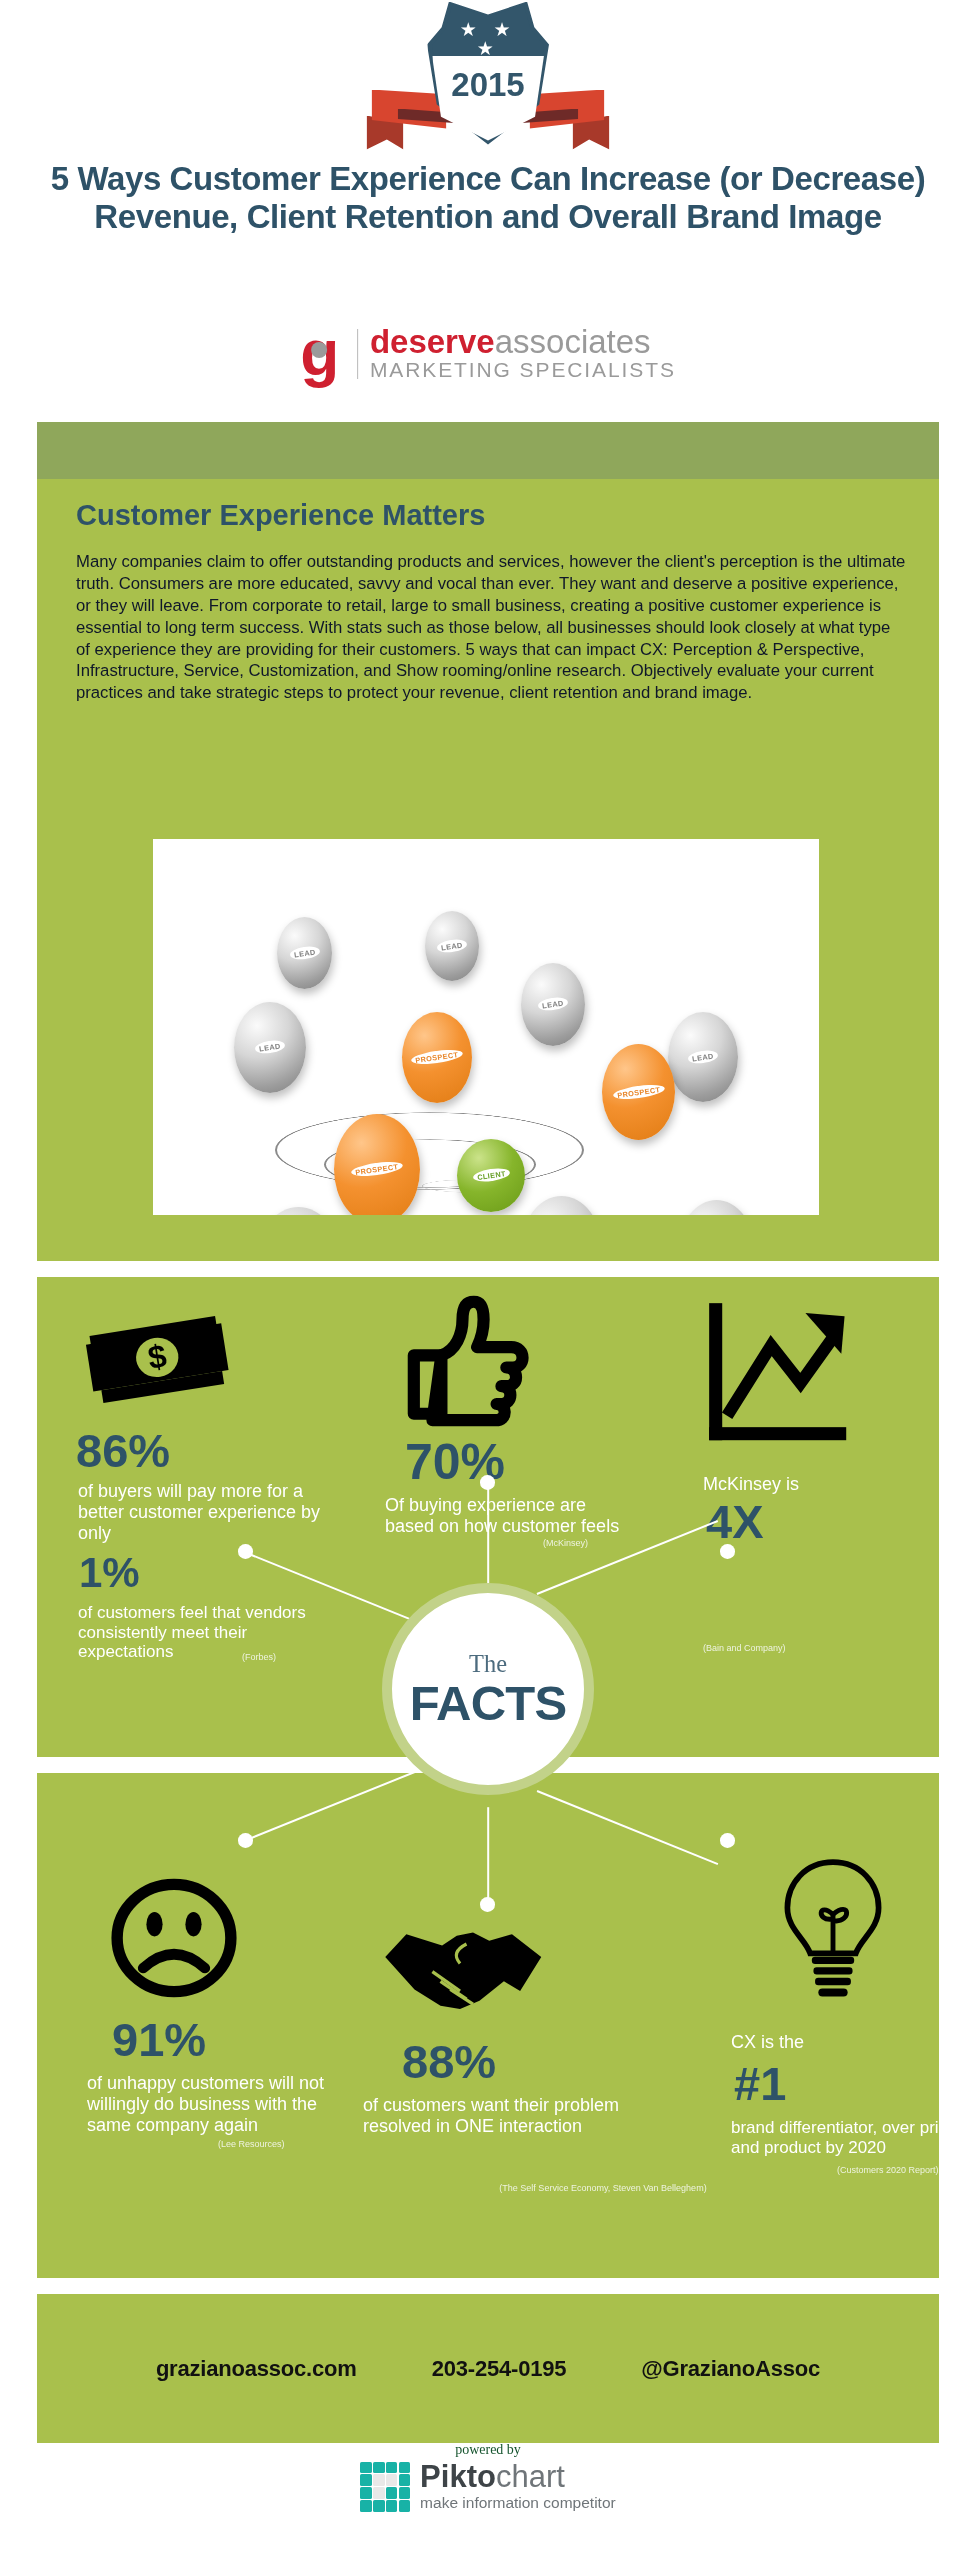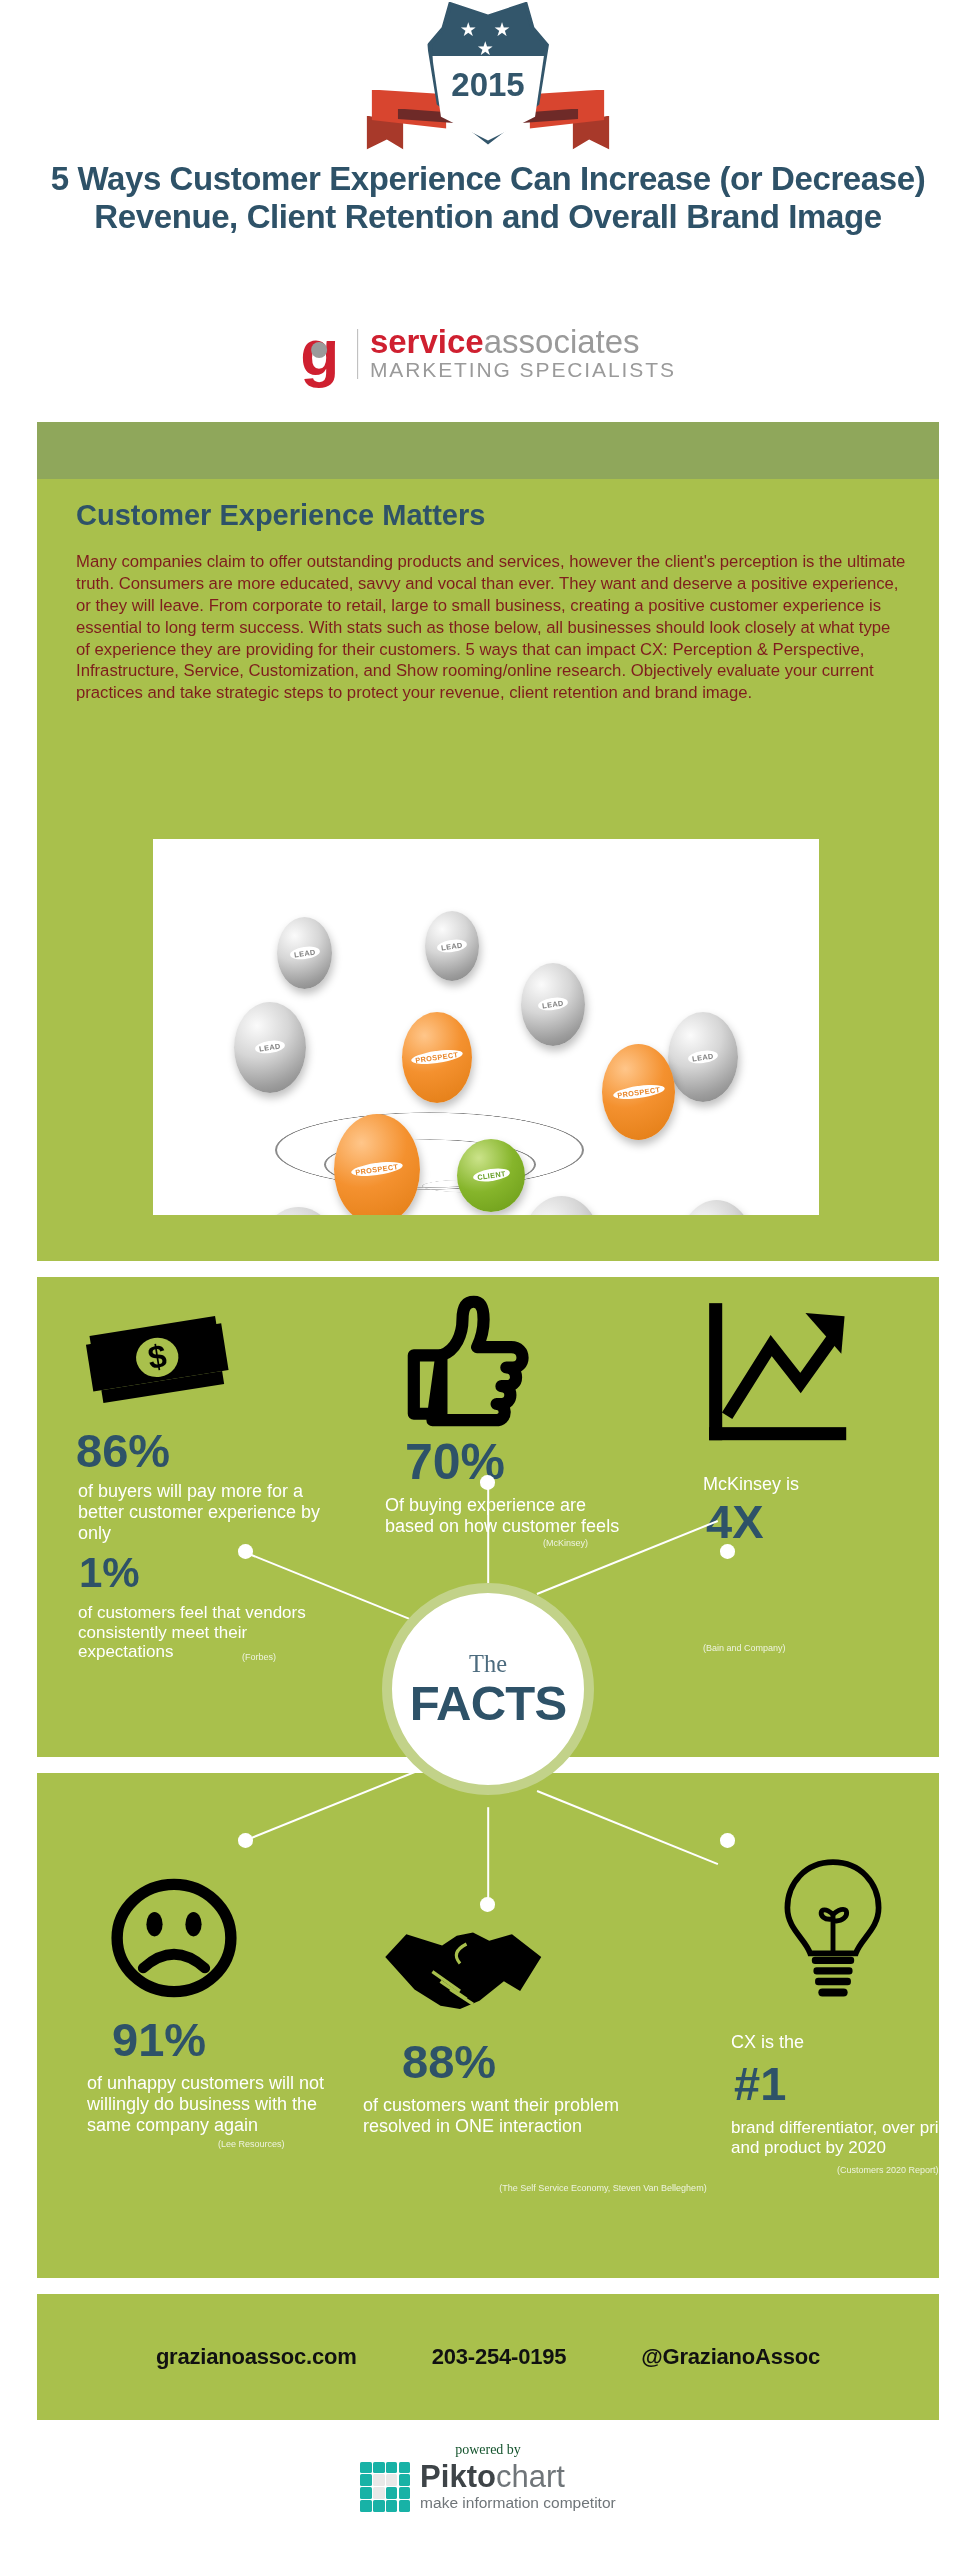--- a/index.html
+++ b/index.html
@@ -108,21 +108,21 @@
   #panel-intro { top: 422px; height: 839px; }
   .panel-topband { position: absolute; left: 0; top: 0; width: 100%; height: 57px; background: #8fa75b; }
 
   .section-title {
     position: absolute; left: 39px; top: 77px;
     color: #2e5268; font-size: 29px; font-weight: bold;
     font-family: "Liberation Sans Narrow", "Liberation Sans", sans-serif;
   }
   .intro-body {
     position: absolute; left: 39px; top: 129px; width: 830px;
-    color: #7f1d1d; font-size: 16.7px; line-height: 1.31;
+    color: #0f172a; font-size: 16.7px; line-height: 1.31;
     font-family: "Liberation Sans Narrow", "Liberation Sans", sans-serif;
   }
   .photo {
     position: absolute; left: 116px; top: 417px; width: 666px; height: 376px;
     background: #ffffff; overflow: hidden;
   }
 
   
   .sphere {
     position: absolute; border-radius: 50%;
@@ -171,21 +171,21 @@
     color: #4c6b7e; font-size: 24.4px; font-family: "Liberation Serif", serif; margin-bottom: 1.6px;
   }
   .facts-word {
     color: #2e5268; font-size: 49px; font-weight: bold; letter-spacing: -0.8px;
     font-family: "Liberation Sans", sans-serif; line-height: 1;
   }
   .spoke { position: absolute; background: #ffffff; height: 2.4px; transform-origin: left center; z-index: 5; }
   .spoke-dot { position: absolute; width: 14.7px; height: 14.7px; border-radius: 50%; background: #ffffff; z-index: 5; }
 
   
-  #panel-contact { top: 2294px; height: 126px; }
+  #panel-contact { top: 2294px; height: 149px; }
   .contact-row {
     position: absolute; left: 0; top: 0; width: 100%; height: 100%;
     display: flex; align-items: center; justify-content: center; gap: 75px;
   }
   .contact-item {
     color: #111; font-size: 22px; font-weight: bold;
     font-family: "Liberation Sans Narrow", "Liberation Sans", sans-serif;
     letter-spacing: -0.2px;
   }
 
@@ -232,21 +232,21 @@
     <div class="title">5 Ways Customer Experience Can Increase (or Decrease) Revenue, Client Retention and Overall Brand Image</div>
 
     <div class="logo">
       <div class="logo-g">
         <span>g</span>
         <i class="dot"></i>
       </div>
       <div class="logo-bar"></div>
       <div class="logo-text">
         <div class="logo-row1">
-          <span class="red">service</span><span class="gray">associates</span>
+          <span class="red">deserve</span><span class="gray">associates</span>
         </div>
         <div class="logo-row2">MARKETING SPECIALISTS</div>
       </div>
     </div>
   </div>
 
   <div class="panel" id="panel-intro">
     <div class="panel-topband"></div>
     <div class="section-title">Customer Experience Matters</div>
     <div class="intro-body">Many companies claim to offer outstanding products and services, however the client's perception is the ultimate truth. Consumers are more educated, savvy and vocal than ever. They want and deserve a positive experience, or they will leave. From corporate to retail, large to small business, creating a positive customer experience is essential to long term success. With stats such as those below, all businesses should look closely at what type of experience they are providing for their customers. 5 ways that can impact CX: Perception &amp; Perspective, Infrastructure, Service, Customization, and Show rooming/online research. Objectively evaluate your current practices and take strategic steps to protect your revenue, client retention and brand image.</div>

